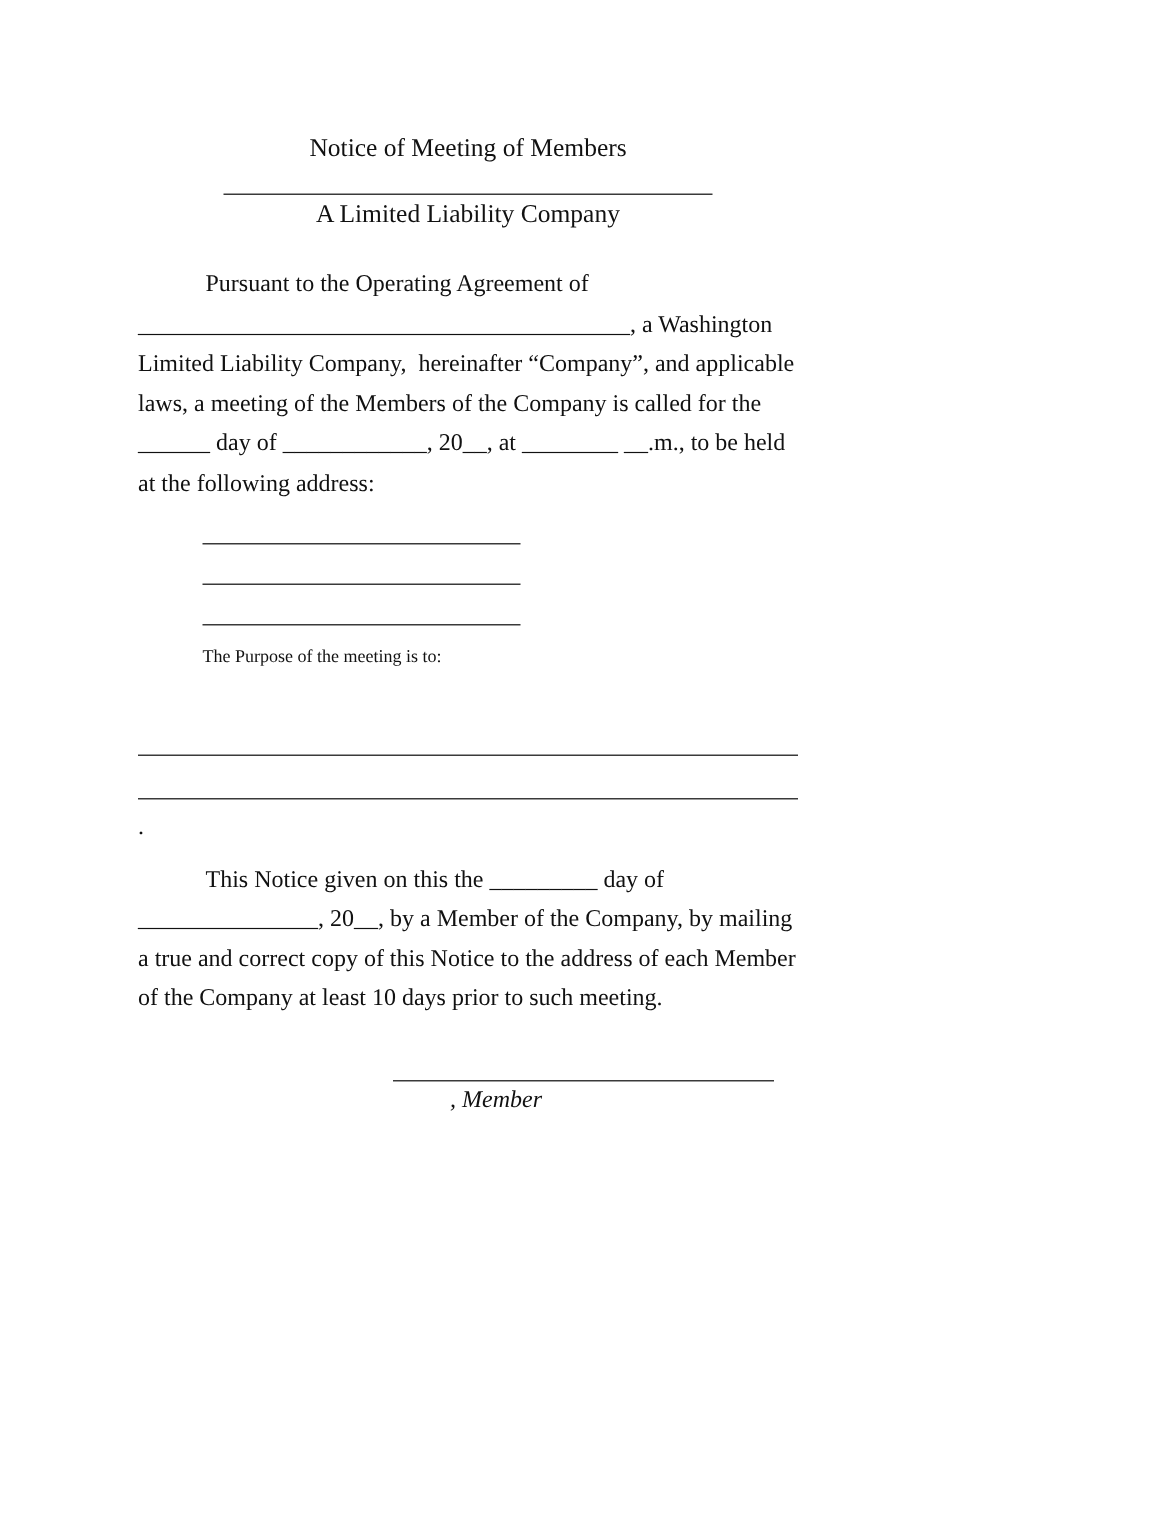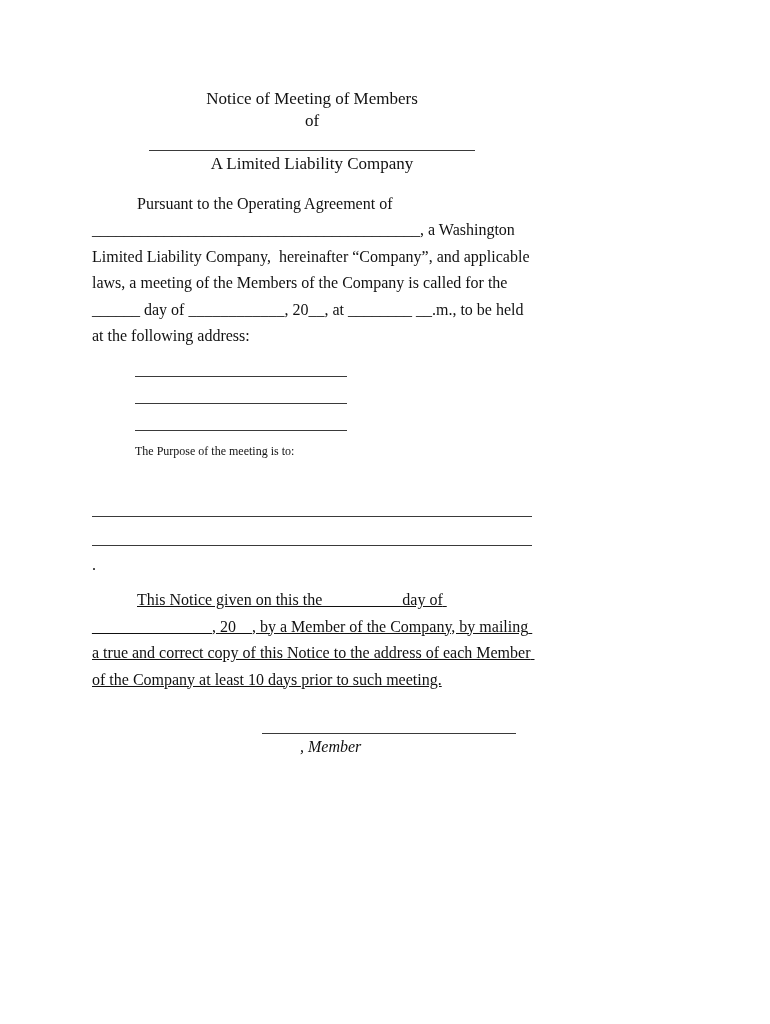--- a/index.html
+++ b/index.html
@@ -30,21 +30,21 @@
     margin: 1px auto 2px auto;
     border-bottom: 1px solid #3a3a3a;
   }
   .para {
     font-size: 16px;
     line-height: 26.5px;
     text-indent: 45px;
     white-space: pre-wrap;
     text-align: left;
   }
-  .para-first { margin-top: 16px; font-family: Liberation Serif, serif; }
+  .para-first { margin-top: 24px; font-family: Liberation Serif, serif; }
   .address-block { margin-top: 0px; }
   .address-line {
     width: 212px;
     height: 27px;
     margin-left: 43px;
     border-bottom: 1px solid #3a3a3a;
   }
   .purpose-label {
     font-size: 12px;
     line-height: 26.5px;
@@ -57,21 +57,21 @@
     height: 0;
     border-bottom: 1px solid #3a3a3a;
   }
   .full-line-1 { margin-top: 52px; }
   .full-line-2 { margin-top: 28px; }
   .period-line {
     font-size: 16px;
     line-height: 20px;
     margin-top: 9px;
   }
-  .para-second { margin-top: 12px; text-decoration: underline; }
+  .para-second { margin-top: 12px; }
   .signature-block {
     width: 254px;
     margin: 40px 16px 0 auto;
     font-style: italic;
   }
   .signature-line {
     width: 254px;
     height: 0;
     border-bottom: 1px solid #3a3a3a;
   }
@@ -82,21 +82,20 @@
     white-space: pre-wrap;
   }
 </style>
 </head>
 <body>
 
 <div class="page">
 
   <div class="title-block">
     <div class="title-line">Notice of Meeting of Members</div>
-    <div class="title-line">of</div>
     <div class="company-underline"></div>
     <div class="title-line">A Limited Liability Company</div>
   </div>
 
   <p class="para para-first">Pursuant to the Operating Agreement of _________________________________________, a Washington Limited Liability Company,  hereinafter “Company”, and applicable laws, a meeting of the Members of the Company is called for the ______ day of ____________, 20__, at ________ __.m., to be held at the following address:</p>
 
   <div class="address-block">
     <div class="address-line"></div>
     <div class="address-line"></div>
     <div class="address-line"></div>

